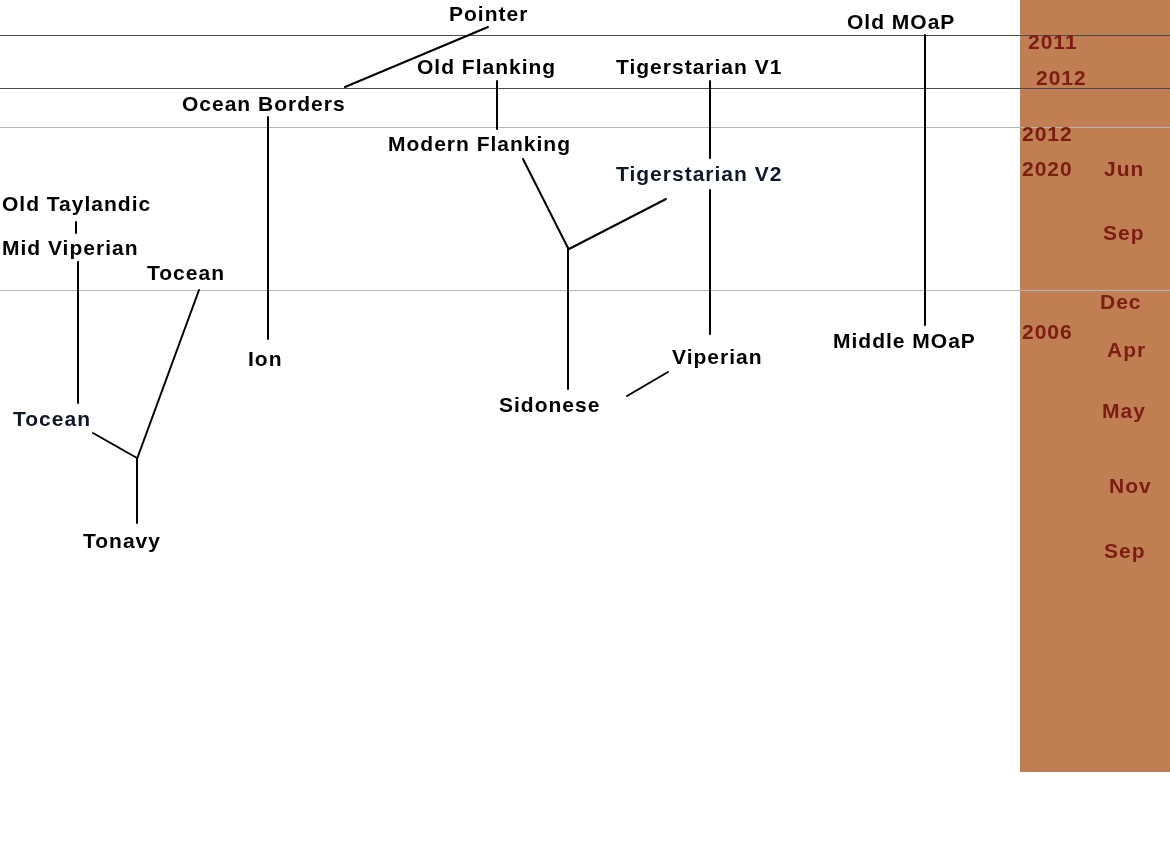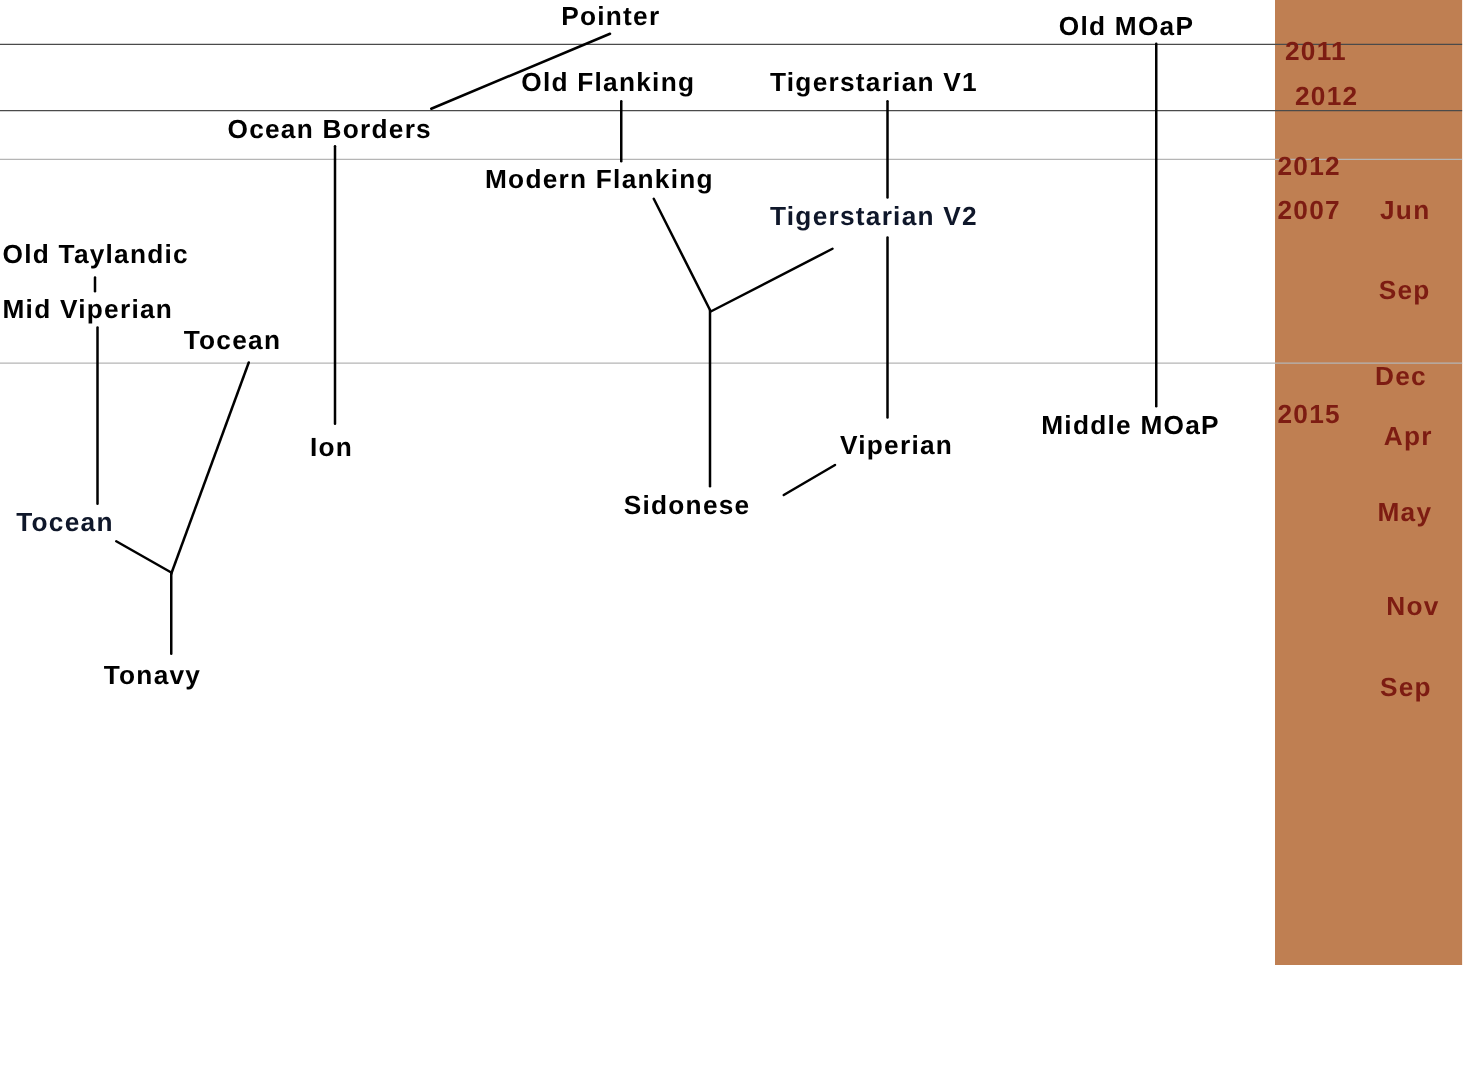--- a/index.html
+++ b/index.html
@@ -107,22 +107,22 @@
   <div class="node" style="left:248px;top:347px">Ion</div>
   <div class="node" style="left:833px;top:329px">Middle MOaP</div>
   <div class="node" style="left:672px;top:345px">Viperian</div>
   <div class="node" style="left:499px;top:393px">Sidonese</div>
   <div class="node blue" style="left:13px;top:407px">Tocean</div>
   <div class="node" style="left:83px;top:529px">Tonavy</div>
 
   <div class="tl-label" style="left:1028px;top:6px">2011</div>
   <div class="tl-label" style="left:1036px;top:42px">2012</div>
   <div class="tl-label" style="left:1022px;top:98px">2012</div>
-  <div class="tl-label" style="left:1022px;top:133px">2007</div>
-  <div class="tl-label" style="left:1022px;top:296px">2015</div>
+  <div class="tl-label" style="left:1022px;top:133px">2020</div>
+  <div class="tl-label" style="left:1022px;top:296px">2006</div>
 
   <div class="tl-label" style="left:1104px;top:133px">Jun</div>
   <div class="tl-label" style="left:1103px;top:197px">Sep</div>
   <div class="tl-label" style="left:1100px;top:266px">Dec</div>
   <div class="tl-label" style="left:1107px;top:314px">Apr</div>
   <div class="tl-label" style="left:1102px;top:375px">May</div>
   <div class="tl-label" style="left:1109px;top:450px">Nov</div>
   <div class="tl-label" style="left:1104px;top:515px">Sep</div>
 
 </div>

